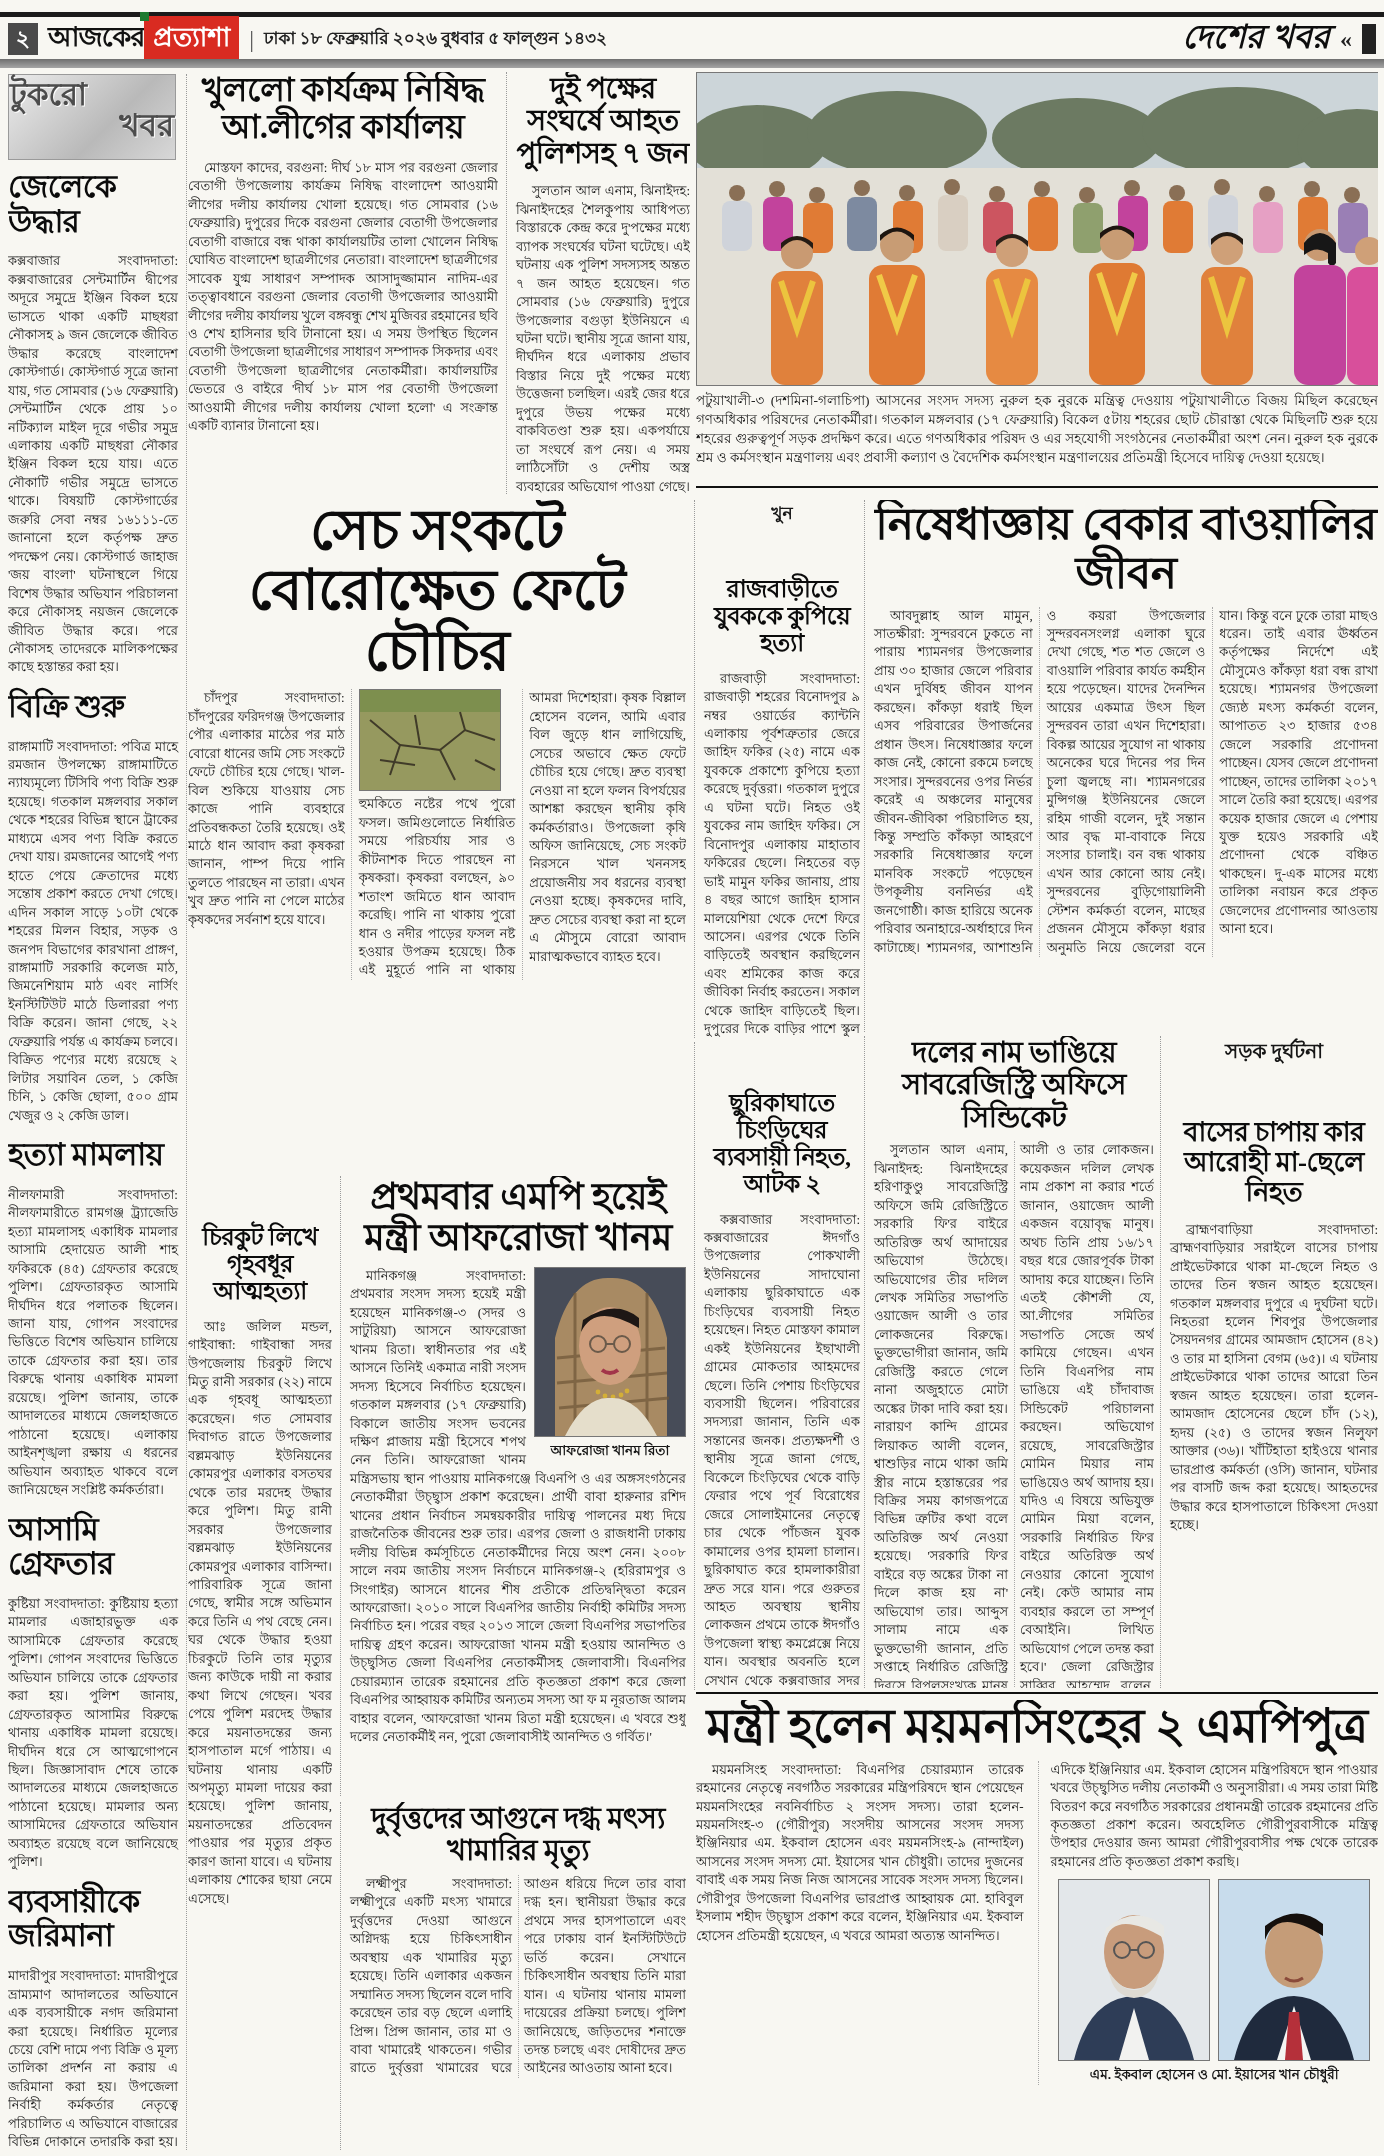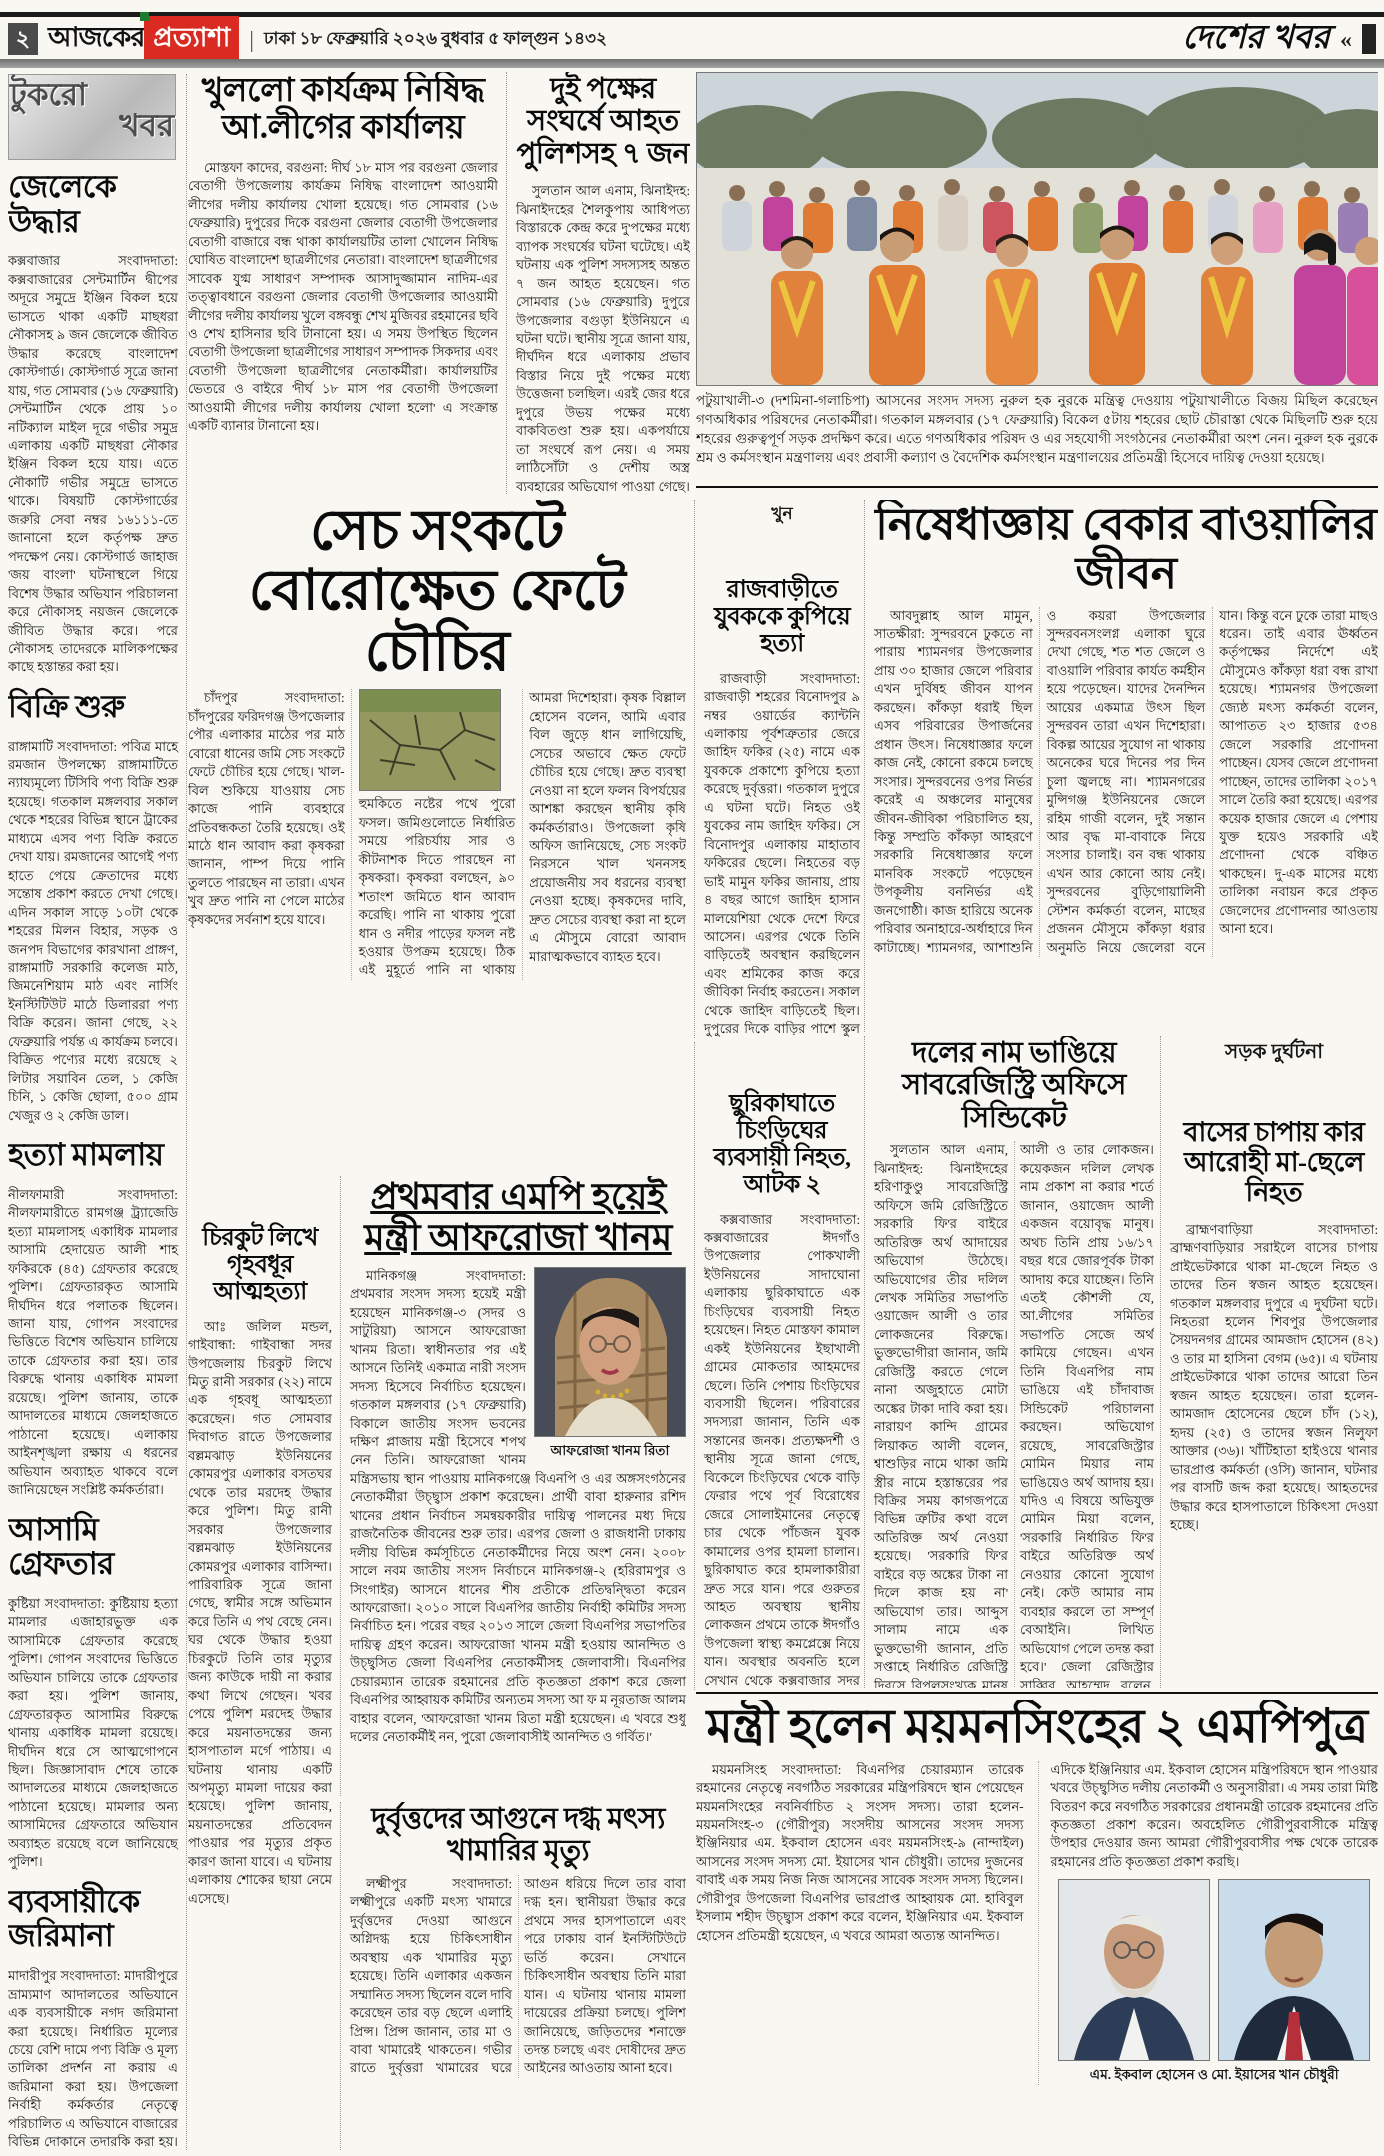--- a/index.html
+++ b/index.html
@@ -254,21 +254,21 @@
     <h2 class="hd hd-sm" style="font-size:27px;">বাসের চাপায় কার আরোহী মা-ছেলে নিহত</h2>
     <p class="body"><span class="byline">ব্রাহ্মণবাড়িয়া সংবাদদাতা:</span> <span>ব্রাহ্মণবাড়িয়ার সরাইলে বাসের চাপায় প্রাইভেটকারে থাকা মা-ছেলে নিহত ও তাদের তিন স্বজন আহত হয়েছেন। গতকাল মঙ্গলবার দুপুরে এ দুর্ঘটনা ঘটে। নিহতরা হলেন শিবপুর উপজেলার সৈয়দনগর গ্রামের আমজাদ হোসেন (৪২) ও তার মা হাসিনা বেগম (৬৫)। এ ঘটনায় প্রাইভেটকারে থাকা তাদের আরো তিন স্বজন আহত হয়েছেন। তারা হলেন- আমজাদ হোসেনের ছেলে চাঁদ (১২), হৃদয় (২৫) ও তাদের স্বজন নিলুফা আক্তার (৩৬)। খাঁটিহাতা হাইওয়ে থানার ভারপ্রাপ্ত কর্মকর্তা (ওসি) জানান, ঘটনার পর বাসটি জব্দ করা হয়েছে। আহতদের উদ্ধার করে হাসপাতালে চিকিৎসা দেওয়া হচ্ছে।</span></p>
   </div>
 
   <div class="art" style="left:188px;top:1176px;width:144px;height:974px;">
     <h2 class="hd hd-sm">চিরকুট লিখে গৃহবধূর আত্মহত্যা</h2>
     <p class="body"><span class="byline">আঃ জলিল মন্ডল, গাইবান্ধা:</span> <span>গাইবান্ধা সদর উপজেলায় চিরকুট লিখে মিতু রানী সরকার (২২) নামে এক গৃহবধূ আত্মহত্যা করেছেন। গত সোমবার দিবাগত রাতে উপজেলার বল্লমঝাড় ইউনিয়নের কোমরপুর এলাকার বসতঘর থেকে তার মরদেহ উদ্ধার করে পুলিশ। মিতু রানী সরকার উপজেলার বল্লমঝাড় ইউনিয়নের কোমরপুর এলাকার বাসিন্দা। পারিবারিক সূত্রে জানা গেছে, স্বামীর সঙ্গে অভিমান করে তিনি এ পথ বেছে নেন। ঘর থেকে উদ্ধার হওয়া চিরকুটে তিনি তার মৃত্যুর জন্য কাউকে দায়ী না করার কথা লিখে গেছেন। খবর পেয়ে পুলিশ মরদেহ উদ্ধার করে ময়নাতদন্তের জন্য হাসপাতাল মর্গে পাঠায়। এ ঘটনায় থানায় একটি অপমৃত্যু মামলা দায়ের করা হয়েছে। পুলিশ জানায়, ময়নাতদন্তের প্রতিবেদন পাওয়ার পর মৃত্যুর প্রকৃত কারণ জানা যাবে। এ ঘটনায় এলাকায় শোকের ছায়া নেমে এসেছে।</span></p>
   </div>
 
   <div class="art b-left" style="left:340px;top:1176px;width:346px;height:620px;">
-    <h2 class="hd hd-md" style="font-size:37px;text-decoration:underline;">প্রথমবার এমপি হয়েই মন্ত্রী আফরোজা খানম</h2>
+    <h2 class="hd hd-md" style="font-size:37px;">প্রথমবার এমপি হয়েই মন্ত্রী আফরোজা খানম</h2>
     <div class="body">
       <figure class="float-photo">
         <svg class="photo-frame" width="150" height="168" viewBox="0 0 150 168">
           <rect width="150" height="168" fill="#474c58"></rect>
           <path d="M20 168 L20 70 Q35 8 75 10 Q118 8 132 70 L132 168 Z" fill="#a88a63"></path>
           <g stroke="#6e5638" stroke-width="3" opacity="0.7">
             <path d="M22 90 L130 80" fill="none"></path>
               <path d="M22 115 L132 105" fill="none"></path>
             <path d="M24 140 L134 130" fill="none"></path>
               <path d="M40 25 L40 165" fill="none"></path>

